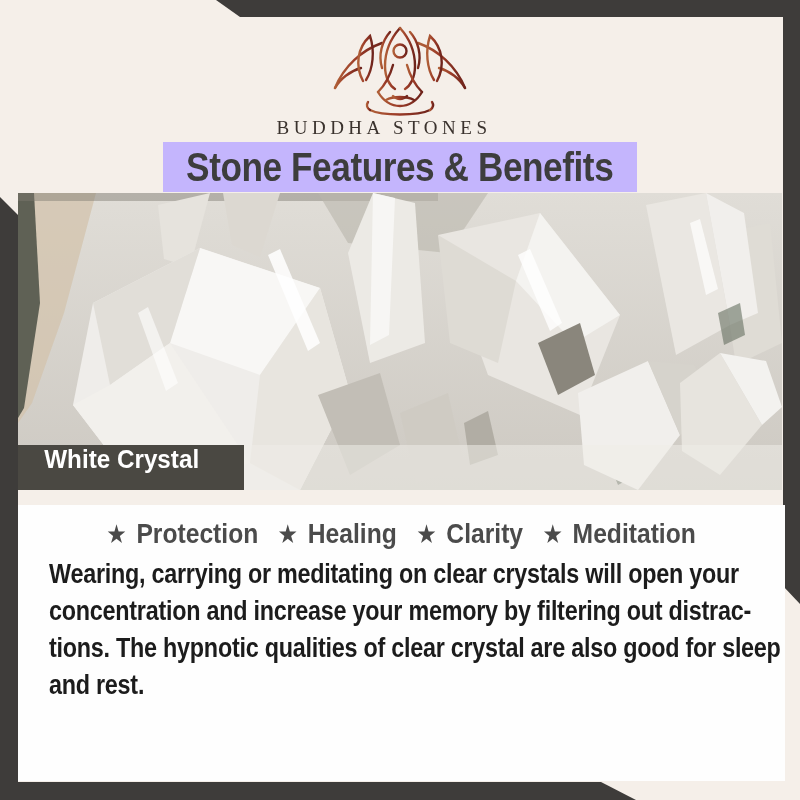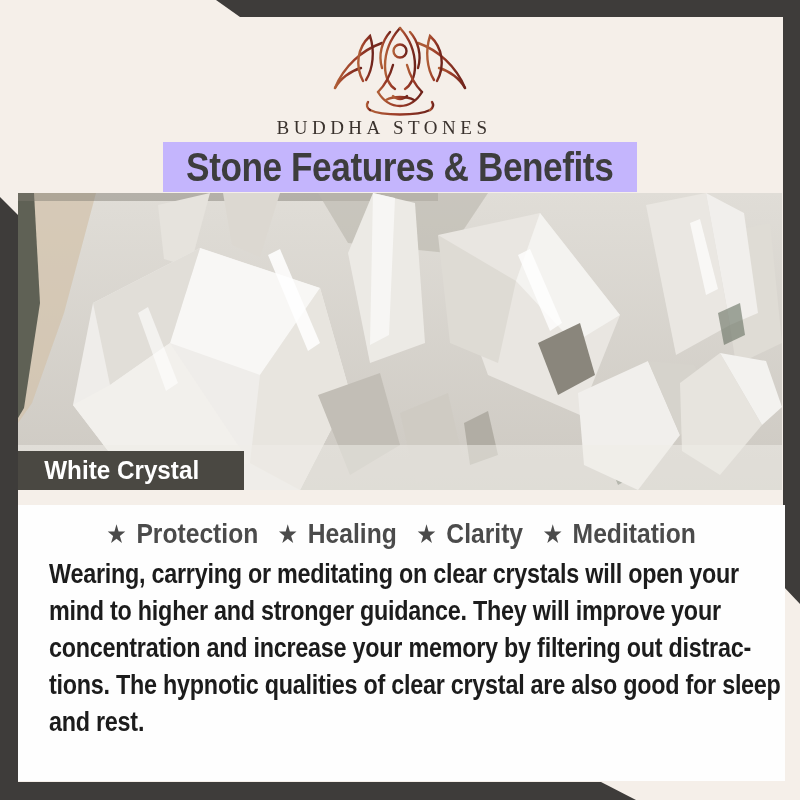--- a/index.html
+++ b/index.html
@@ -32,22 +32,22 @@
   }
   .title-bar .t{
     font-size:40px;font-weight:700;color:#3d3d3d;white-space:nowrap;
     display:inline-block;transform:scaleX(.88);transform-origin:center;
     letter-spacing:-0.5px;
   }
   
   .photo{position:absolute;left:18px;top:193px;width:764px;height:297px;overflow:hidden;}
   .photo svg{display:block;}
   .caption{
-    position:absolute;left:0;bottom:0;width:226px;height:39px;
-    background:#4a4842;display:flex;align-items:center;
+    position:absolute;left:0;bottom:0;width:226px;height:45px;
+    background:#4a4842;display:flex;
   }
   .caption .c{
     color:#ffffff;font-size:25px;font-weight:700;padding-left:27px;white-space:nowrap;
     display:inline-block;transform:scaleX(.97);transform-origin:left center;
   }
   
   .panel{
     position:absolute;left:18px;top:505px;width:767px;height:276px;background:#fefefe;
   }
   .benefits{
@@ -206,20 +206,19 @@
           <span>Clarity</span>
         </span>
           <span class="benefit">
           <span class="star">★</span>
           <span>Meditation</span>
         </span>
         </div>
     </div>
     <div class="desc">
         <span class="line"><span>Wearing, carrying or meditating on clear crystals will open your</span></span>
-        <span class="line"><span>mind to higher and stronger guidance. They will improve your</span></span>
         <span class="line"><span>concentration and increase your memory by filtering out distrac-</span></span>
         <span class="line"><span>tions. The hypnotic qualities of clear crystal are also good for sleep</span></span>
         <span class="line"><span>and rest.</span></span>
       </div>
   </div>
 
 </div>
 
 </body></html>

